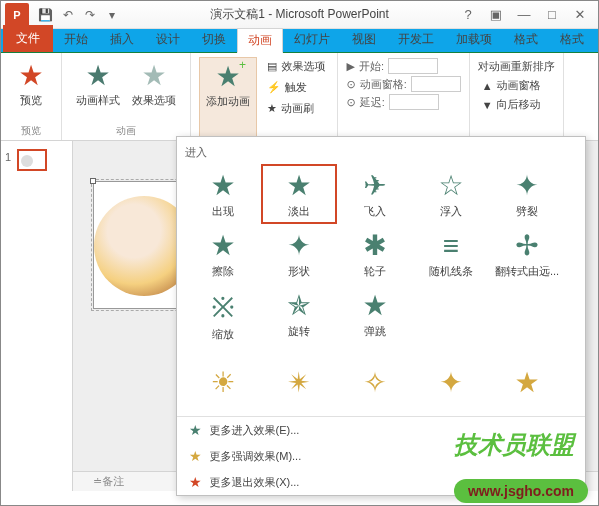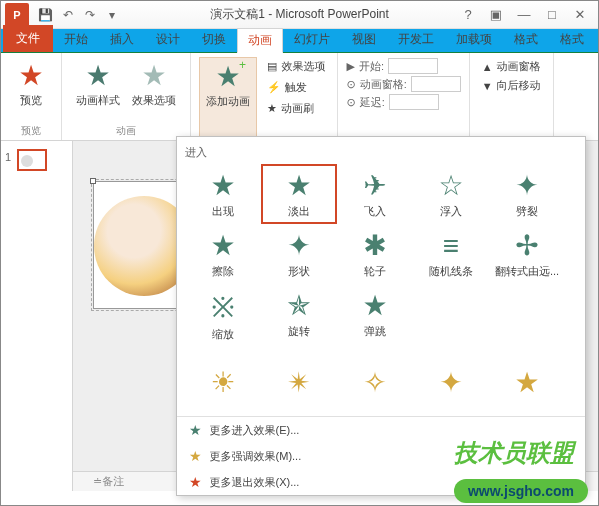--- a/index.html
+++ b/index.html
@@ -54,21 +54,21 @@
 .gallery-item .g-icon.gold { color: #D4A840; }
 .gallery-item .g-label { font-size: 11px; color: #444; white-space: nowrap; overflow: hidden; max-width: 72px; }
 .gallery-menu { border-top: 1px solid #e0e0e0; }
 .menu-item { display: flex; align-items: center; gap: 8px; padding: 5px 12px; font-size: 11px; color: #444; cursor: pointer; }
 .menu-star { font-size: 14px; }
 
 .notes-bar { position: absolute; bottom: 0; left: 72px; right: 0; height: 20px; background: #f5f5f5; border-top: 1px solid #d4d4d4; display: flex; align-items: center; padding-left: 20px; font-size: 11px; color: #888; }
 
 .watermark { position: absolute; right: 10px; bottom: 2px; z-index: 200; }
 .wm-text { font-size: 24px; font-weight: bold; color: #5BBF3F; text-shadow: 1px 1px 2px #fff, -1px -1px 2px #fff; font-style: italic; }
-.wm-url { background: #5BBF3F; color: #0c4a6e; padding: 4px 14px; border-radius: 14px; font-size: 14px; font-weight: bold; margin-top: 10px; }
+.wm-url { background: #5BBF3F; color: #7f1d1d; padding: 4px 14px; border-radius: 14px; font-size: 14px; font-weight: bold; margin-top: 18px; }
 </style>
 </head>
 <body>
 
 <div class="titlebar">
   <div class="app-icon">P</div>
   <div class="qat">
     <div class="qat-btn">💾</div>
     <div class="qat-btn">↶</div>
     <div class="qat-btn">↷</div>
@@ -153,20 +153,21 @@
       <span>动画窗格:</span>
       <input class="timing-input" style="">
     </div>
     <div class="timing-row">
       <span>⊙</span>
       <span>延迟:</span>
       <input class="timing-input" style="">
     </div>
   </div>
   <div class="ribbon-group">
+    <div style="font-size:11px;color:#444;padding:2px 0;">对动画重新排序</div>
     <div class="small-btn">
         <span>▲</span>
         <span>动画窗格</span>
       </div>
     <div class="small-btn">
         <span>▼</span>
         <span>向后移动</span>
       </div>
   </div>
 </div>

